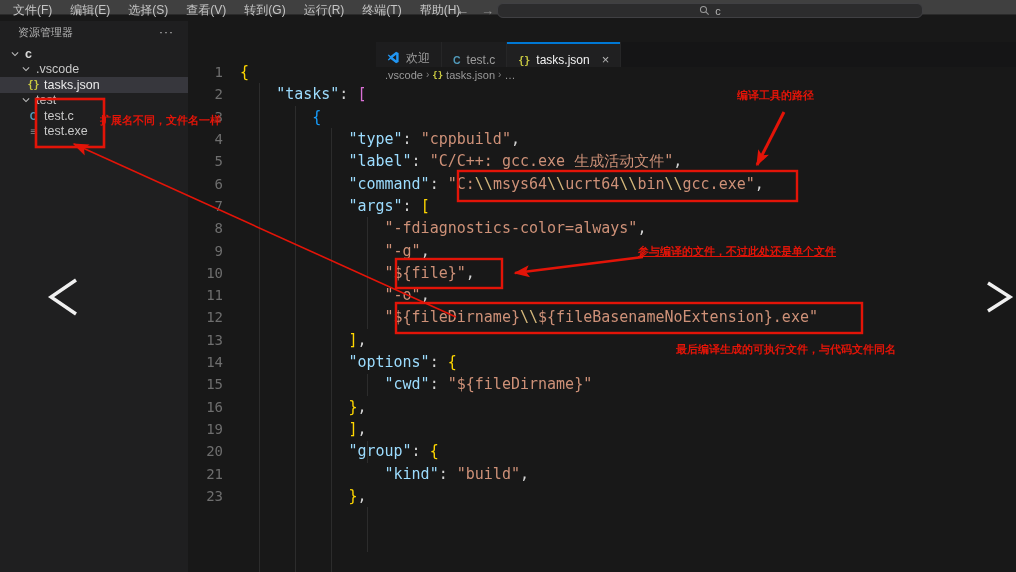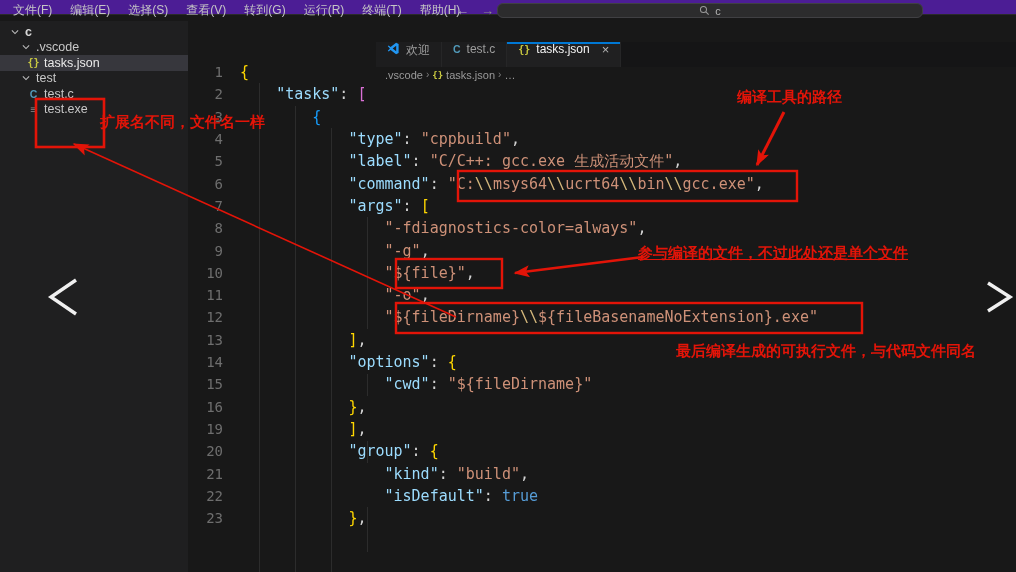--- a/index.html
+++ b/index.html
@@ -1,42 +1,42 @@
 <!DOCTYPE html>
 <html><head>
 <meta charset="utf-8">
 <style>
   * { box-sizing: border-box; margin: 0; padding: 0; }
   html,body { width:1016px; height:572px; overflow:hidden; }
   body { background:#181818; font-family:"Liberation Sans",sans-serif; position:relative; color:#ccc; }
   #app { position:absolute; inset:0; }
 
   
-  .titlebar { position:absolute; left:0; top:0; right:0; height:15px; background:#4c1d95; border-bottom:1px solid #2a2a2a; z-index:5; }
+  .titlebar { position:absolute; left:0; top:0; right:0; height:15px; background:#404040; border-bottom:1px solid #2a2a2a; z-index:5; }
   .menus { position:absolute; left:4px; top:0; height:20px; display:flex; align-items:center; }
   .menu-item { font-size:12px; color:#c5c5c5; padding:0 9px; white-space:nowrap; }
   .nav { position:absolute; left:456px; top:0; height:20px; display:flex; align-items:center; gap:12px; color:#b9b9b9; font-size:13px; }
   .cmd-center { position:absolute; left:497px; top:3px; width:426px; height:15px; background:#2c2c2d; border:1px solid #404043; border-radius:6px; display:flex; align-items:center; justify-content:center; gap:5px; font-size:11px; color:#b4b4b4; }
 
   
   .sidebar { position:absolute; left:0; top:21px; width:188px; bottom:0; background:#1f1f20; z-index:1; }
   .sb-header { height:22px; display:flex; align-items:center; justify-content:space-between; padding:0 14px 0 18px; font-size:11px; color:#b3b3b3; }
   .sb-more { color:#c5c5c5; letter-spacing:1px; font-size:12px; }
   .tree { margin-top:3px; font-size:12.5px; color:#c8c8c8; }
   .tree-row { height:15.5px; display:flex; align-items:center; gap:4px; cursor:pointer; white-space:nowrap; }
   .tree-row.selected { background:#37373d; color:#eaeaea; }
   .tree-row .ticon { width:13px; display:inline-flex; justify-content:center; align-items:center; flex:0 0 13px; }
   .tree-row.bold { font-weight:bold; color:#d8d8d8; }
   .ic-json { color:#cbcb41; font-size:10px; font-weight:bold; font-family:"DejaVu Sans Mono",monospace; }
   .ic-c { color:#519aba; font-size:10.5px; font-weight:bold; }
   .ic-exe { color:#8f8f8f; font-size:10px; }
 
   
   .tabstrip { position:absolute; left:188px; top:21px; right:0; height:25px; background:#151516; display:flex; z-index:2; }
-  .tab { display:flex; align-items:flex-start; gap:6px; padding:0 11px; font-size:12px; color:#9d9d9d; background:#1d1d1e; border-right:1px solid #262627; position:relative; cursor:pointer; white-space:nowrap; }
+  .tab { display:flex; align-items:flex-end; gap:6px; padding:0 11px; font-size:12px; color:#9d9d9d; background:#1d1d1e; border-right:1px solid #262627; position:relative; cursor:pointer; white-space:nowrap; }
   .tab.active { background:#202021; color:#f2f2f2; }
   .tab.active::before { content:""; position:absolute; top:0; left:0; right:0; height:2px; background:#0078d4; }
   .tab .close { margin-left:6px; font-size:13px; color:#b5b5b5; }
 
   
   .breadcrumb { position:absolute; left:188px; top:46px; right:0; height:15px; display:flex; align-items:center; gap:3px; font-size:11px; color:#9a9a9a; padding-left:9px; z-index:2; }
   .breadcrumb .sep { font-size:10px; color:#7e7e7e; }
   .bc-json { color:#cbcb41; font-family:"DejaVu Sans Mono",monospace; font-size:9px; font-weight:bold; }
 
   
@@ -44,21 +44,21 @@
   .code { position:absolute; left:0; top:40px; right:0; bottom:0; font-family:"DejaVu Sans Mono",monospace; font-size:15px; }
   .cl { display:flex; height:22.32px; line-height:22.32px; }
   .ln { flex:0 0 52px; text-align:right; color:#6e6e6e; padding-right:17px; font-size:14px; }
   .ct { white-space:pre; color:#d4d4d4; }
   .k { color:#9cdcfe; } .s { color:#ce9178; } .e { color:#d7ba7d; } .p { color:#d4d4d4; }
   .y { color:#ffd700; } .m { color:#da70d6; } .b { color:#179fff; } .t { color:#569cd6; }
   .guide { position:absolute; width:1px; background:#2c2c2c; }
 
   
   .overlay { position:absolute; inset:0; z-index:50; pointer-events:none; }
-  .ann-text { position:absolute; color:#e31408; font-size:15px; font-weight:600; white-space:nowrap; z-index:51; pointer-events:none; }
+  .ann-text { position:absolute; color:#e31408; font-size:11px; font-weight:600; white-space:nowrap; z-index:51; pointer-events:none; }
 </style>
 </head>
 <body>
 
 <div id="app">
 
   <div class="titlebar">
     <div class="menus" id="menus">
         <span class="menu-item">文件(F)</span>
         <span class="menu-item">编辑(E)</span>
@@ -78,20 +78,24 @@
         <svg width="11" height="11" viewBox="0 0 16 16">
             <circle cx="6.5" cy="6.5" r="4.4" fill="none" stroke="#9a9a9a" stroke-width="1.5"></circle>
             <line x1="10" y1="10" x2="14" y2="14" stroke="#9a9a9a" stroke-width="1.5"></line>
           </svg>
       </span>
       <span>c</span>
     </div>
   </div>
 
   <div class="sidebar">
+    <div class="sb-header">
+      <span>资源管理器</span>
+      <span class="sb-more">···</span>
+    </div>
     <div class="tree" id="tree">
         <div class="tree-row bold" style="padding-left: 8px;">
           <span class="ticon">
             <svg width="10" height="10" viewBox="0 0 16 16">
               <path d="M3 5.5l5 5 5-5" fill="none" stroke="#bdbdbd" stroke-width="1.7"></path>
             </svg>
           </span>
           <span>c</span>
         </div>
         <div class="tree-row" style="padding-left: 19px;">
@@ -234,24 +238,20 @@
           <span class="ln">19</span>
           <span class="ct">            <span class="y">]</span><span class="p">,</span></span>
         </div>
         <div class="cl">
           <span class="ln">20</span>
           <span class="ct">            <span class="k">"group"</span><span class="p">: </span><span class="y">{</span></span>
         </div>
         <div class="cl">
           <span class="ln">21</span>
           <span class="ct">                <span class="k">"kind"</span><span class="p">: </span><span class="s">"build"</span><span class="p">,</span></span>
-        </div>
-        <div class="cl">
-          <span class="ln">22</span>
-          <span class="ct">                <span class="k">"isDefault"</span><span class="p">: </span><span class="t">true</span></span>
         </div>
         <div class="cl">
           <span class="ln">23</span>
           <span class="ct">            <span class="y">}</span><span class="p">,</span></span>
         </div>
       </div>
   </div>
 
   <svg class="overlay" width="1016" height="572" viewBox="0 0 1016 572">
     <defs>

